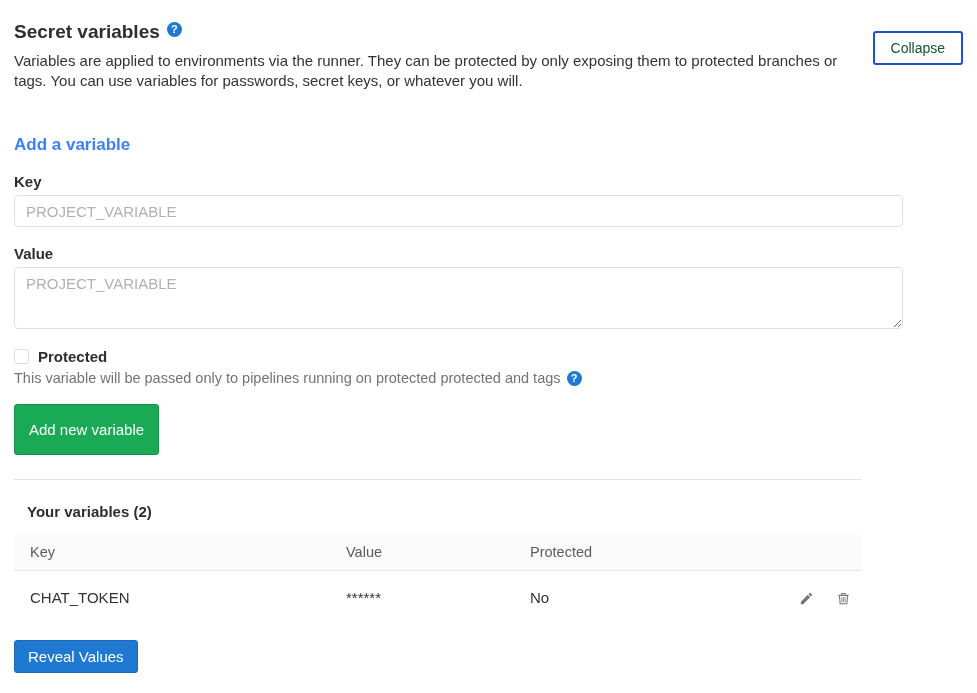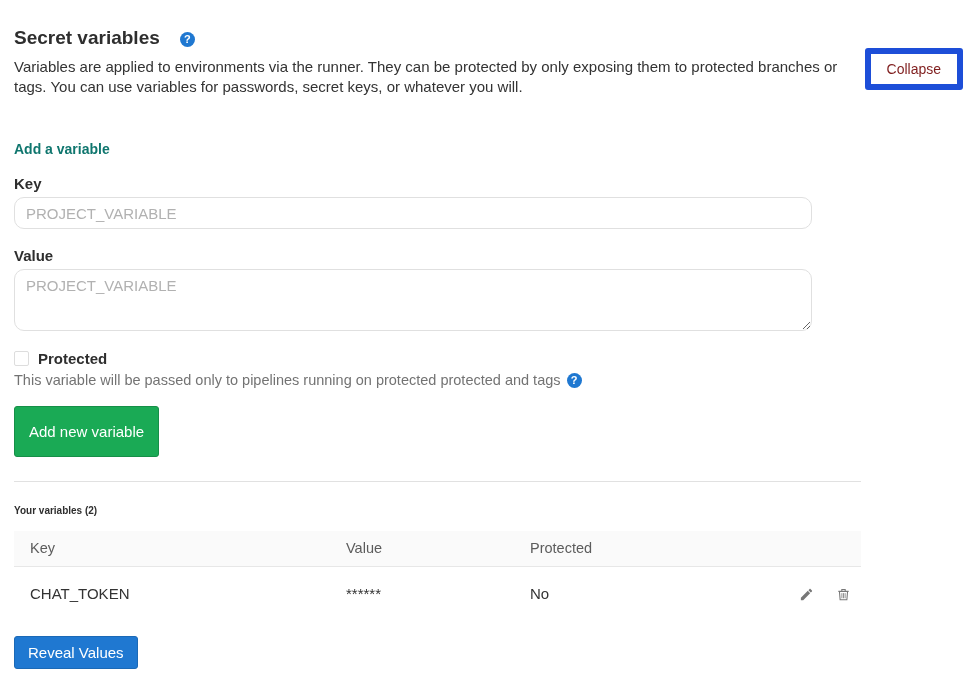--- a/index.html
+++ b/index.html
@@ -5,42 +5,42 @@
   * { box-sizing: border-box; }
   html, body { margin: 0; padding: 0; }
   body {
     width: 977px; height: 693px; position: relative; overflow: hidden;
     background: #ffffff; color: #2e2e2e;
     font-family: "Liberation Sans", sans-serif; font-size: 15px;
   }
   .container { padding: 0 14px; position: relative; }
 
   
-  .page-header { display: flex; align-items: flex-end; gap: 20px; margin-top: 28px; }
+  .page-header { display: flex; align-items: flex-start; gap: 7px; margin-top: 22px; }
   .page-title { font-size: 19px; font-weight: 700; color: #2e2e2e; line-height: 1; }
   .help-icon {
     display: inline-flex; align-items: center; justify-content: center;
     width: 15px; height: 15px; border-radius: 50%;
     background: #1f78d1; color: #fff; font-size: 11px; font-weight: 700;
     line-height: 1; cursor: pointer; flex: 0 0 auto;
   }
   .btn { font-family: "Liberation Sans", sans-serif; cursor: pointer; border-radius: 3px; }
   .btn-default {
-    position: absolute; top: 20px; right: 14px;
-    background: #fff; border: 6px solid #1d4ed8; color: #7f1d1d;
+    position: absolute; top: 9px; right: 14px;
+    background: #fff; border: 2px solid #1d4ed8; color: #14532d;
     font-size: 14px; padding: 7px 16px;
   }
   .description { max-width: 847px; margin-top: 10px; font-size: 15px; line-height: 20px; color: #333; }
 
   
-  .form-heading { margin-top: 44px; font-weight: 700; font-size: 14px; color: #0f766e; }
+  .form-heading { margin-top: 44px; font-weight: 700; font-size: 17px; color: #3b82f6; }
   .field-label { margin-top: 18px; font-weight: 700; font-size: 15px; color: #2e2e2e; }
   .text-input, .text-area {
-    display: block; width: 798px; margin-top: 5px;
-    border: 1px solid #e0e0e0; border-radius: 10px; background: #fff;
+    display: block; width: 889px; margin-top: 5px;
+    border: 1px solid #e0e0e0; border-radius: 4px; background: #fff;
     font-family: "Liberation Sans", sans-serif; font-size: 15px; color: #a21caf;
     padding: 6px 11px; outline: none;
   }
   .text-input { height: 32px; }
   .text-area { height: 62px; resize: vertical; line-height: 19px; }
   .text-input::placeholder, .text-area::placeholder { color: #b1b1b1; opacity: 1; }
 
   .checkbox-row { margin-top: 19px; display: flex; align-items: center; gap: 9px; }
   .checkbox {
     appearance: none; -webkit-appearance: none; margin: 0;
@@ -51,21 +51,21 @@
   .checkbox-help { margin-top: 5px; font-size: 14.5px; color: #737373; display: flex; align-items: center; gap: 6px; }
 
   .btn-success {
     margin-top: 18px; background: #1aaa55; border: 1px solid #168f48;
     color: #fff; font-size: 15px; padding: 16px 14px;
   }
 
   .divider { width: 847px; border: 0; border-top: 1px solid #e1e1e1; margin: 24px 0 0 0; }
 
   
-  .section-heading { margin-top: 23px; font-weight: 700; font-size: 10px; color: #2e2e2e; }
+  .section-heading { margin-top: 23px; font-weight: 700; font-size: 15px; color: #2e2e2e; margin-left: 13px; }
   table.vars-table { margin-top: 15px; width: 847px; border-collapse: collapse; table-layout: fixed; }
   .vars-table col.c-key { width: 316px; }
   .vars-table col.c-value { width: 184px; }
   .vars-table col.c-protected { width: 220px; }
   .vars-table col.c-actions { width: 127px; }
   .vars-table th {
     background: #fafafa; height: 35px; text-align: left; font-weight: 400;
     font-size: 14.5px; color: #5c5c5c; padding: 0 0 0 16px;
   }
   .vars-table td {

